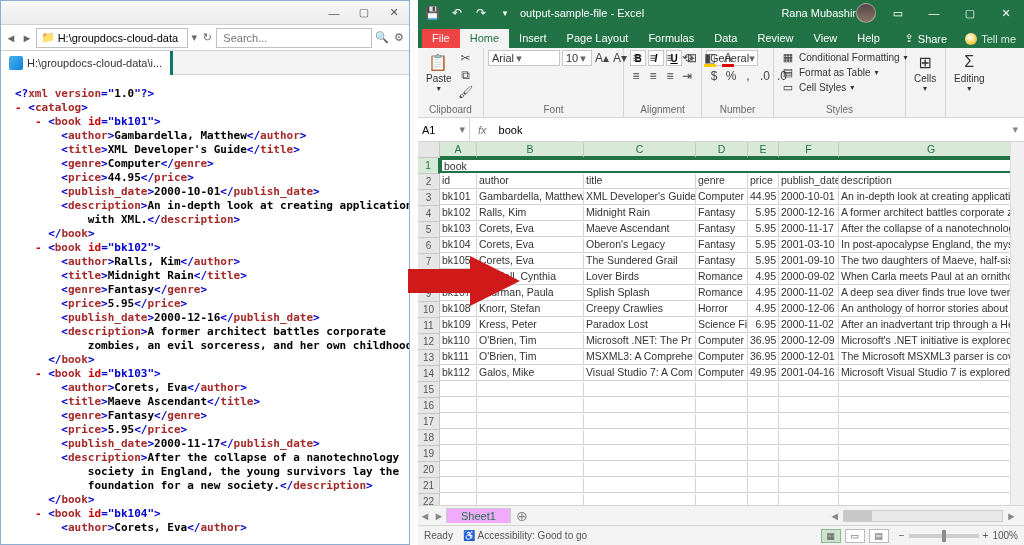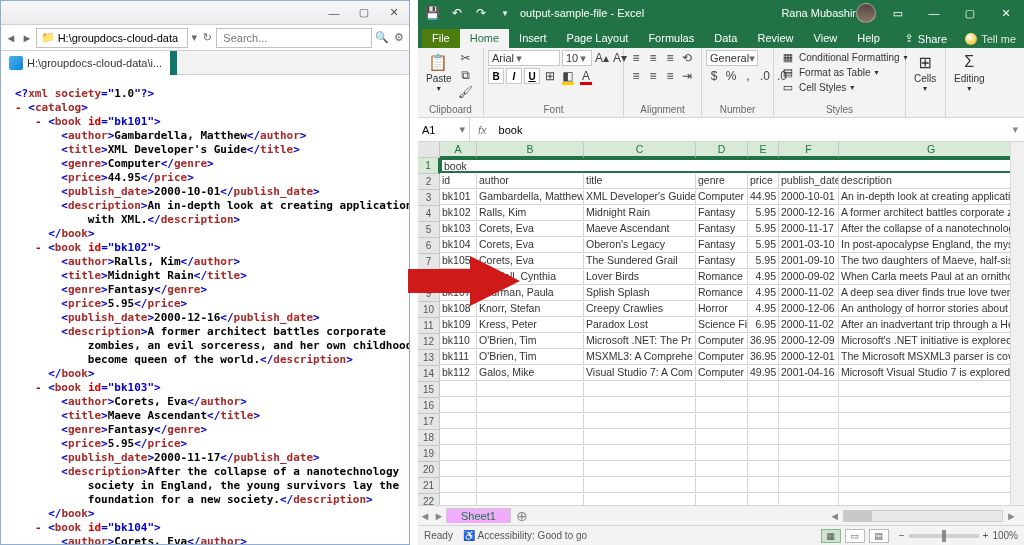--- a/index.html
+++ b/index.html
@@ -8,21 +8,21 @@
 
 #ie { position:absolute; left:0; top:0; width:410px; height:545px; border:1px solid #8faecf; background:#fff; }
 #ie .titlebar { height:24px; background:linear-gradient(#f7f7f7,#ececec); display:flex; align-items:center; justify-content:flex-end; border-bottom:1px solid #d0d0d0; }
 #ie .titlebar .wbtn { width:30px; height:22px; display:flex; align-items:center; justify-content:center; color:#555; font-size:11px; }
 #ie .nav { height:26px; display:flex; align-items:center; border-bottom:1px solid #d0d0d0; padding:0 3px; gap:2px; }
 #ie .nav .navbtn { width:22px; height:22px; border:1px solid transparent; display:flex; align-items:center; justify-content:center; color:#666; }
 #ie .nav .addr { flex:0 0 152px; height:20px; border:1px solid #c0c0c0; padding:0 4px; display:flex; align-items:center; overflow:hidden; white-space:nowrap; font-size:11px; }
 #ie .nav .dd { width:14px; text-align:center; color:#666; }
 #ie .nav .search { flex:1; height:20px; border:1px solid #c0c0c0; font-size:11px; color:#888; padding:0 6px; }
 #ie .tabs { height:24px; display:flex; align-items:center; border-bottom:1px solid #d0d0d0; background:#f3f3f3; }
-#ie .tabs .tab { display:flex; align-items:center; gap:4px; padding:0 8px; height:24px; border-right:7px solid #0f766e; background:#fff; font-size:11px; color:#333; max-width:200px; overflow:hidden; white-space:nowrap; }
+#ie .tabs .tab { display:flex; align-items:center; gap:4px; padding:0 8px; height:24px; border-right:3px solid #0f766e; background:#fff; font-size:11px; color:#333; max-width:200px; overflow:hidden; white-space:nowrap; }
 #ie .tabs .tab .eicon { width:14px; height:14px; background:linear-gradient(135deg,#4db2ec,#0b84d8); border-radius:2px; }
 
 #ie .xml { position:absolute; left:0; right:0; top:76px; bottom:0; overflow:hidden; padding:10px 8px 4px 14px; font-family:Consolas,Menlo,monospace; font-size:11px; line-height:14px; color:#000; font-weight:bold; }
 #ie .xml .ln { white-space:nowrap; }
 .br  { color:#0000cc; }  
 .tag { color:#a52a2a; }  
 .at  { color:#cc0000; }  
 .av  { color:#0000cc; }  
 .tx  { color:#000; }     
 .dash{ color:#cc0000; }  
@@ -38,21 +38,21 @@
 #xl .titlebar .qat .q { width:18px; height:18px; display:flex; align-items:center; justify-content:center; color:#fff; font-size:12px; }
 #xl .titlebar .ttl { flex:1; text-align:left; }
 #xl .titlebar .user { display:flex; align-items:center; padding:0 4px; }
 #xl .titlebar .avatar { width:20px; height:20px; border-radius:50%; background:linear-gradient(#544,#876); border:1px solid rgba(255,255,255,.4); }
 #xl .titlebar .winctl { display:flex; }
 #xl .titlebar .winctl div { width:36px; height:26px; display:flex; align-items:center; justify-content:center; font-size:11px; }
 
 #xl .tabs { height:22px; background:#217346; display:flex; align-items:flex-end; padding-left:4px; color:#fff; font-size:11px; }
 #xl .tabs .rtab { padding:3px 10px 4px; }
 #xl .tabs .rtab.active { background:#f3f3f3; color:#217346; }
-#xl .tabs .rtab.file { background:#4d7c0f; }
+#xl .tabs .rtab.file { background:#ef4444; }
 #xl .tabs .spacer { flex:1; }
 #xl .tabs .share  { padding:3px 10px; display:flex; align-items:center; gap:4px; }
 #xl .tabs .tellme { padding:3px 8px; color:#d8eadb; display:flex; align-items:center; gap:4px; }
 #xl .tabs .bulb { width:12px; height:12px; border-radius:50%; background:radial-gradient(circle at 40% 35%, #fff, #f7d25a 55%, #c99a18); }
 
 #xl .ribbon { height:70px; background:#f3f3f3; border-bottom:1px solid #d4d4d4; display:flex; }
 .rGroup { display:flex; flex-direction:column; border-right:1px solid #d4d4d4; padding:2px 4px 0; font-size:10px; }
 .rGroup .body { flex:1; display:flex; align-items:flex-start; }
 .rGroup .lbl  { text-align:center; color:#6a6a6a; font-size:10px; padding:1px 0 2px; position:relative; }
 .rbtn { display:flex; flex-direction:column; align-items:center; padding:1px 4px; color:#333; }
@@ -124,40 +124,39 @@
     <div class="navbtn">🔍</div>
     <div class="navbtn">⚙</div>
   </div>
   <div class="tabs">
     <div class="tab">
       <span class="eicon"></span>
       <span>H:\groupdocs-cloud-data\i...</span>
     </div>
   </div>
   <div class="xml" id="xml-view">
-      <div class="ln"><span class="br">&lt;?</span><span class="tag">xml society</span><span class="br">="</span><span class="tx">1.0</span><span class="br">"?&gt;</span></div>
+      <div class="ln"><span class="br">&lt;?</span><span class="tag">xml version</span><span class="br">="</span><span class="tx">1.0</span><span class="br">"?&gt;</span></div>
       <div class="ln"><span class="dash">- </span><span class="br">&lt;</span><span class="tag">catalog</span><span class="br">&gt;</span></div>
       <div class="ln">&nbsp;&nbsp;&nbsp;<span class="dash">- </span><span class="br">&lt;</span><span class="tag">book </span><span class="at">id</span><span class="br">=</span><span class="av">"bk101"</span><span class="br">&gt;</span></div>
       <div class="ln">&nbsp;&nbsp;&nbsp;&nbsp;&nbsp;&nbsp;&nbsp;<span class="br">&lt;</span><span class="tag">author</span><span class="br">&gt;</span><span class="tx">Gambardella, Matthew</span><span class="br">&lt;/</span><span class="tag">author</span><span class="br">&gt;</span></div>
       <div class="ln">&nbsp;&nbsp;&nbsp;&nbsp;&nbsp;&nbsp;&nbsp;<span class="br">&lt;</span><span class="tag">title</span><span class="br">&gt;</span><span class="tx">XML Developer's Guide</span><span class="br">&lt;/</span><span class="tag">title</span><span class="br">&gt;</span></div>
       <div class="ln">&nbsp;&nbsp;&nbsp;&nbsp;&nbsp;&nbsp;&nbsp;<span class="br">&lt;</span><span class="tag">genre</span><span class="br">&gt;</span><span class="tx">Computer</span><span class="br">&lt;/</span><span class="tag">genre</span><span class="br">&gt;</span></div>
       <div class="ln">&nbsp;&nbsp;&nbsp;&nbsp;&nbsp;&nbsp;&nbsp;<span class="br">&lt;</span><span class="tag">price</span><span class="br">&gt;</span><span class="tx">44.95</span><span class="br">&lt;/</span><span class="tag">price</span><span class="br">&gt;</span></div>
       <div class="ln">&nbsp;&nbsp;&nbsp;&nbsp;&nbsp;&nbsp;&nbsp;<span class="br">&lt;</span><span class="tag">publish_date</span><span class="br">&gt;</span><span class="tx">2000-10-01</span><span class="br">&lt;/</span><span class="tag">publish_date</span><span class="br">&gt;</span></div>
       <div class="ln">&nbsp;&nbsp;&nbsp;&nbsp;&nbsp;&nbsp;&nbsp;<span class="br">&lt;</span><span class="tag">description</span><span class="br">&gt;</span><span class="tx">An in-depth look at creating applications</span></div>
       <div class="ln">&nbsp;&nbsp;&nbsp;&nbsp;&nbsp;&nbsp;&nbsp;&nbsp;&nbsp;&nbsp;&nbsp;<span class="tx">with XML.</span><span class="br">&lt;/</span><span class="tag">description</span><span class="br">&gt;</span></div>
       <div class="ln">&nbsp;&nbsp;&nbsp;&nbsp;&nbsp;<span class="br">&lt;/</span><span class="tag">book</span><span class="br">&gt;</span></div>
       <div class="ln">&nbsp;&nbsp;&nbsp;<span class="dash">- </span><span class="br">&lt;</span><span class="tag">book </span><span class="at">id</span><span class="br">=</span><span class="av">"bk102"</span><span class="br">&gt;</span></div>
       <div class="ln">&nbsp;&nbsp;&nbsp;&nbsp;&nbsp;&nbsp;&nbsp;<span class="br">&lt;</span><span class="tag">author</span><span class="br">&gt;</span><span class="tx">Ralls, Kim</span><span class="br">&lt;/</span><span class="tag">author</span><span class="br">&gt;</span></div>
       <div class="ln">&nbsp;&nbsp;&nbsp;&nbsp;&nbsp;&nbsp;&nbsp;<span class="br">&lt;</span><span class="tag">title</span><span class="br">&gt;</span><span class="tx">Midnight Rain</span><span class="br">&lt;/</span><span class="tag">title</span><span class="br">&gt;</span></div>
       <div class="ln">&nbsp;&nbsp;&nbsp;&nbsp;&nbsp;&nbsp;&nbsp;<span class="br">&lt;</span><span class="tag">genre</span><span class="br">&gt;</span><span class="tx">Fantasy</span><span class="br">&lt;/</span><span class="tag">genre</span><span class="br">&gt;</span></div>
       <div class="ln">&nbsp;&nbsp;&nbsp;&nbsp;&nbsp;&nbsp;&nbsp;<span class="br">&lt;</span><span class="tag">price</span><span class="br">&gt;</span><span class="tx">5.95</span><span class="br">&lt;/</span><span class="tag">price</span><span class="br">&gt;</span></div>
       <div class="ln">&nbsp;&nbsp;&nbsp;&nbsp;&nbsp;&nbsp;&nbsp;<span class="br">&lt;</span><span class="tag">publish_date</span><span class="br">&gt;</span><span class="tx">2000-12-16</span><span class="br">&lt;/</span><span class="tag">publish_date</span><span class="br">&gt;</span></div>
       <div class="ln">&nbsp;&nbsp;&nbsp;&nbsp;&nbsp;&nbsp;&nbsp;<span class="br">&lt;</span><span class="tag">description</span><span class="br">&gt;</span><span class="tx">A former architect battles corporate</span></div>
       <div class="ln">&nbsp;&nbsp;&nbsp;&nbsp;&nbsp;&nbsp;&nbsp;&nbsp;&nbsp;&nbsp;&nbsp;<span class="tx">zombies, an evil sorceress, and her own childhood to</span></div>
-      <div class="ln">&nbsp;&nbsp;&nbsp;&nbsp;&nbsp;&nbsp;&nbsp;&nbsp;&nbsp;&nbsp;&nbsp;<span class="tx">become queen of the world.</span><span class="br">&lt;/</span><span class="tag">description</span><span class="br">&gt;</span></div>
       <div class="ln">&nbsp;&nbsp;&nbsp;&nbsp;&nbsp;<span class="br">&lt;/</span><span class="tag">book</span><span class="br">&gt;</span></div>
       <div class="ln">&nbsp;&nbsp;&nbsp;<span class="dash">- </span><span class="br">&lt;</span><span class="tag">book </span><span class="at">id</span><span class="br">=</span><span class="av">"bk103"</span><span class="br">&gt;</span></div>
       <div class="ln">&nbsp;&nbsp;&nbsp;&nbsp;&nbsp;&nbsp;&nbsp;<span class="br">&lt;</span><span class="tag">author</span><span class="br">&gt;</span><span class="tx">Corets, Eva</span><span class="br">&lt;/</span><span class="tag">author</span><span class="br">&gt;</span></div>
       <div class="ln">&nbsp;&nbsp;&nbsp;&nbsp;&nbsp;&nbsp;&nbsp;<span class="br">&lt;</span><span class="tag">title</span><span class="br">&gt;</span><span class="tx">Maeve Ascendant</span><span class="br">&lt;/</span><span class="tag">title</span><span class="br">&gt;</span></div>
       <div class="ln">&nbsp;&nbsp;&nbsp;&nbsp;&nbsp;&nbsp;&nbsp;<span class="br">&lt;</span><span class="tag">genre</span><span class="br">&gt;</span><span class="tx">Fantasy</span><span class="br">&lt;/</span><span class="tag">genre</span><span class="br">&gt;</span></div>
       <div class="ln">&nbsp;&nbsp;&nbsp;&nbsp;&nbsp;&nbsp;&nbsp;<span class="br">&lt;</span><span class="tag">price</span><span class="br">&gt;</span><span class="tx">5.95</span><span class="br">&lt;/</span><span class="tag">price</span><span class="br">&gt;</span></div>
       <div class="ln">&nbsp;&nbsp;&nbsp;&nbsp;&nbsp;&nbsp;&nbsp;<span class="br">&lt;</span><span class="tag">publish_date</span><span class="br">&gt;</span><span class="tx">2000-11-17</span><span class="br">&lt;/</span><span class="tag">publish_date</span><span class="br">&gt;</span></div>
       <div class="ln">&nbsp;&nbsp;&nbsp;&nbsp;&nbsp;&nbsp;&nbsp;<span class="br">&lt;</span><span class="tag">description</span><span class="br">&gt;</span><span class="tx">After the collapse of a nanotechnology</span></div>
       <div class="ln">&nbsp;&nbsp;&nbsp;&nbsp;&nbsp;&nbsp;&nbsp;&nbsp;&nbsp;&nbsp;&nbsp;<span class="tx">society in England, the young survivors lay the</span></div>
       <div class="ln">&nbsp;&nbsp;&nbsp;&nbsp;&nbsp;&nbsp;&nbsp;&nbsp;&nbsp;&nbsp;&nbsp;<span class="tx">foundation for a new society.</span><span class="br">&lt;/</span><span class="tag">description</span><span class="br">&gt;</span></div>
@@ -221,21 +220,21 @@
         <div class="smallcol">
           <div class="ib">✂</div>
           <div class="ib">⧉</div>
           <div class="ib">🖌</div>
         </div>
       </div>
       <div class="lbl">Clipboard</div>
     </div>
 
     <div class="rGroup" style="width:140px">
-      <div class="body" style="flex-direction:column;gap:2px">
+      <div class="body" style="gap:2px">
         <div style="display:flex;gap:2px">
           <div class="combo" style="width:72px">
               <span>Arial</span>
               <span class="c">▾</span>
             </div>
           <div class="combo" style="width:30px">
               <span>10</span>
               <span class="c">▾</span>
             </div>
           <div class="ib">A▴</div>

